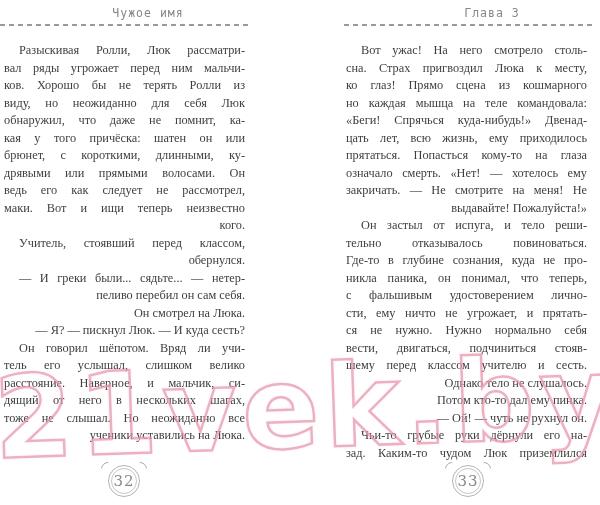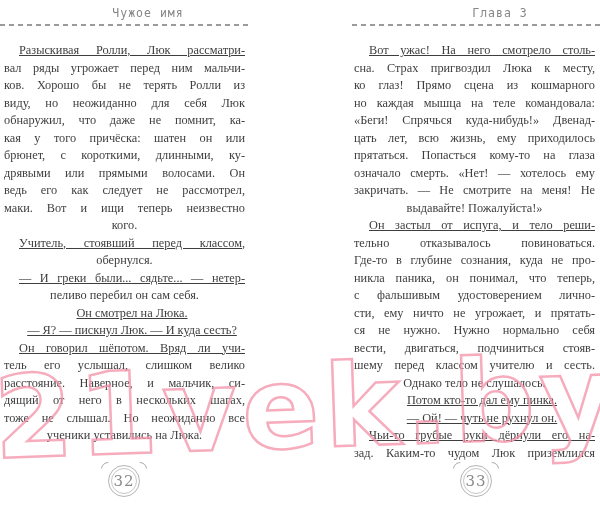--- a/index.html
+++ b/index.html
@@ -4,39 +4,39 @@
 <style>
   html,body{margin:0;padding:0;}
   body{
     width:600px;height:505px;overflow:hidden;background:#ffffff;
     font-family:"Liberation Serif","DejaVu Serif",serif;
     position:relative;
   }
   .book{position:absolute;inset:0;background:#fff;}
   .page{position:absolute;top:0;height:505px;width:248px;}
   .page.left{left:0;}
-  .page.right{left:352px;}
+  .page.right{left:344px;}
   .page-header{
     padding-top:6px;height:15px;text-align:center;
     font-family:"DejaVu Sans Mono","Liberation Mono",monospace;
     font-size:11.5px;letter-spacing:1px;color:#878787;padding-left:48px;
   }
   .dash-line{
     margin-top:3px;height:2px;
     background:repeating-linear-gradient(90deg,#9a9a9a 0 5px,transparent 5px 9px);
   }
   .page-body{
     margin-top:16px;
     font-size:12.3px;line-height:17.5px;color:#3e3e3e;
   }
   .page.left  .page-body{padding:0 3px 0 4px;}
   .page.right .page-body{padding:0 5px 0 2px;}
-  .line{height:17.5px;overflow:hidden;text-align:center;}
+  .line{height:17.5px;overflow:hidden;text-align:right;}
   .line.just{text-align:justify;text-align-last:justify;}
-  .line.indent{padding-left:15px;text-decoration:underline;}
+  .line.indent{padding-left:15px;}
   .pagenum-wrap{
     position:absolute;bottom:8px;left:50%;transform:translateX(-50%);
     width:32px;height:32px;
   }
   .pagenum{
     position:absolute;inset:0;border:1px solid #b4b4b4;border-radius:50%;
     display:flex;align-items:center;justify-content:center;
     font-family:"DejaVu Serif",serif;font-size:15px;letter-spacing:1px;color:#8a8a8a;
     background:transparent;
   }

